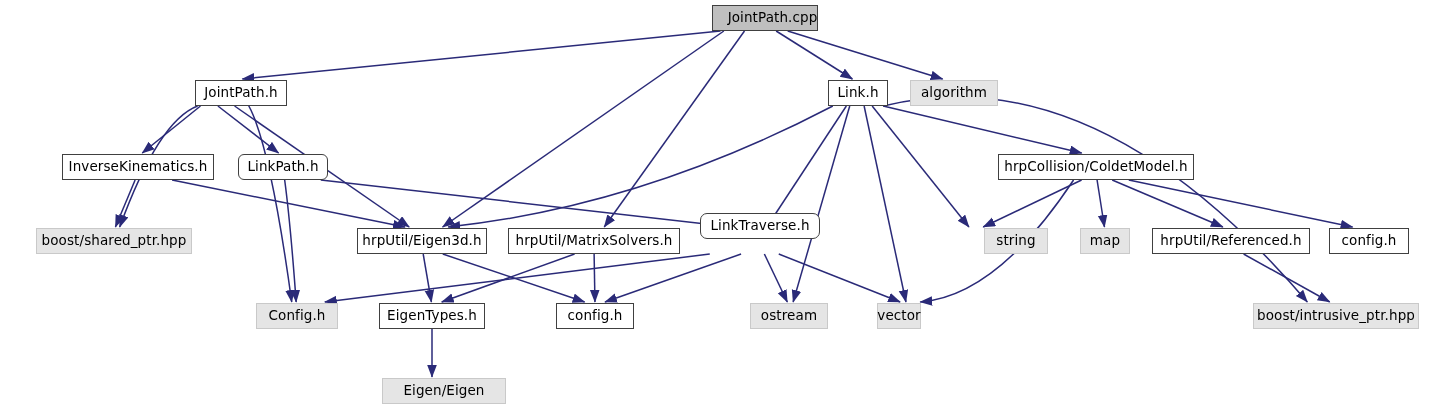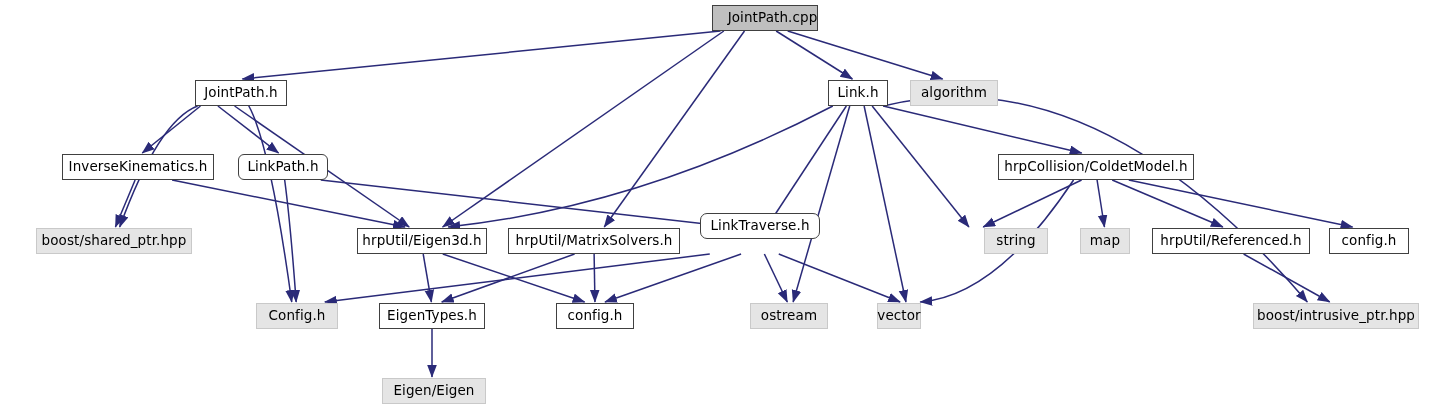--- a/index.html
+++ b/index.html
@@ -119,17 +119,17 @@
       </div>
       <div class="node n-sys" style="left: 750px; top: 303px; width: 78px; height: 26px;">
         <span>ostream</span>
       </div>
       <div class="node n-sys" style="left: 877px; top: 303px; width: 44px; height: 26px;">
         <span>vector</span>
       </div>
       <div class="node n-sys" style="left: 1253px; top: 303px; width: 166px; height: 26px;">
         <span>boost/intrusive_ptr.hpp</span>
       </div>
-      <div class="node n-sys" style="left: 382px; top: 378px; width: 104px; height: 26px;">
+      <div class="node n-sys" style="left: 382px; top: 378px; width: 124px; height: 26px;">
         <span>Eigen/Eigen</span>
       </div>
     </div>
 </div>
 
 </body></html>

